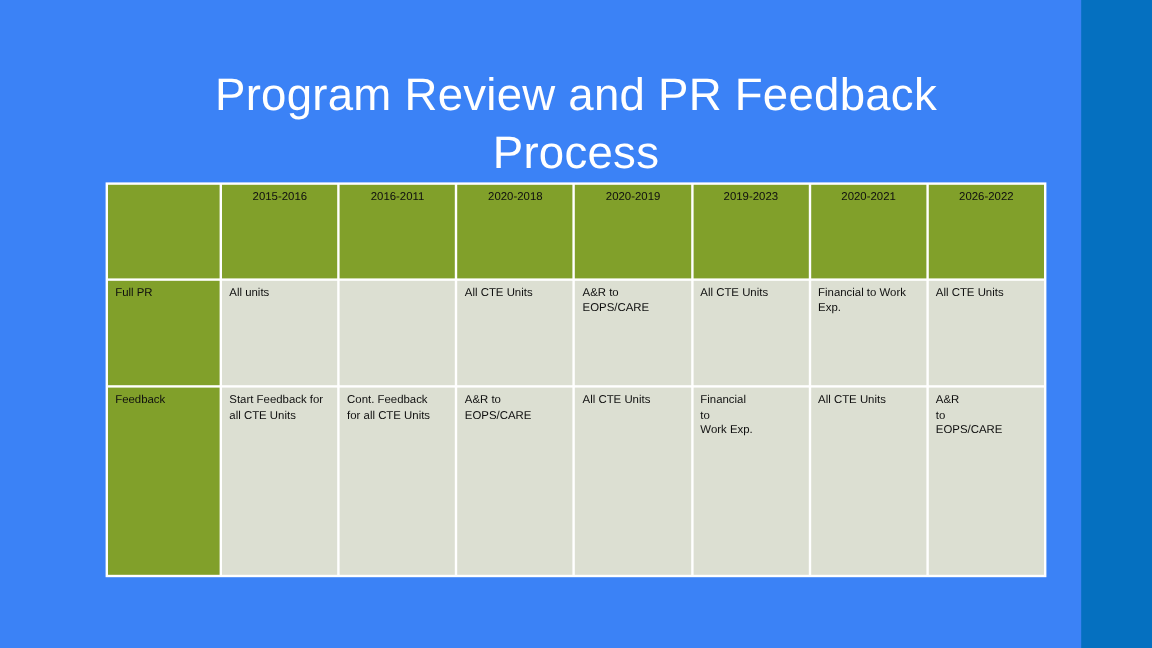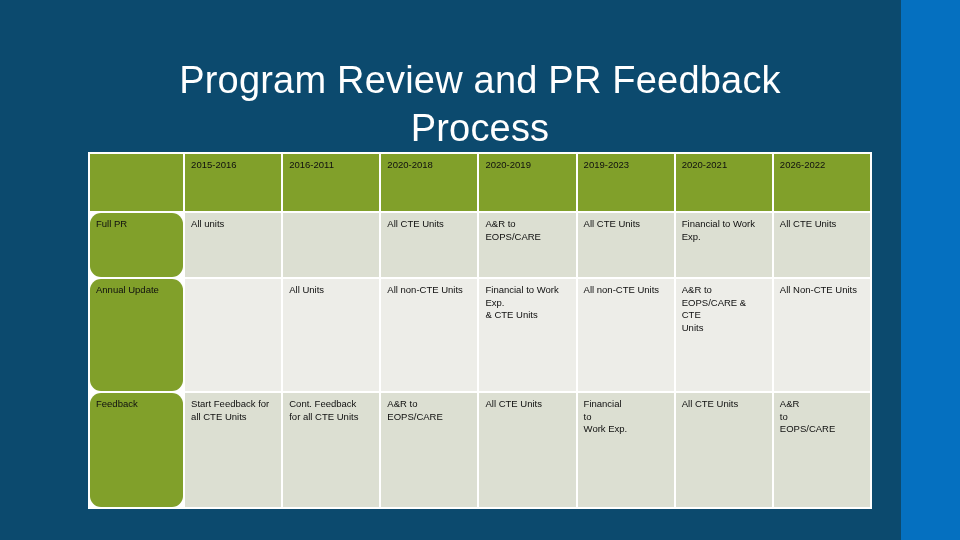--- a/index.html
+++ b/index.html
@@ -11,21 +11,21 @@
     height: 540px;
     overflow: hidden;
     background: #0570c0;
     font-family: "Liberation Sans", sans-serif;
     -webkit-font-smoothing: antialiased;
   }
   #slide {
     position: relative;
     width: 901px;
     height: 540px;
-    background: #0c4a6e;
+    background: #3b82f6;
     text-decoration: underline;
   }
   #slide-title {
     position: absolute;
     left: 80px;
     top: 56px;
     width: 800px;
     text-align: center;
     color: #ffffff;
     font-size: 38px;
@@ -55,34 +55,33 @@
     white-space: pre-line;
   }
   #matrix col.c-label { width: 93px; }
   #matrix col.c-year  { width: 96px; }
 
   
   tr.header-row td {
     background: #81a02a;
     height: 48px;
     color: #ffffff;
-    text-align: left;
+    text-align: center;
     padding-top: 4px;
     font-size: 9.5px;
   }
   tr.header-row td.corner-cell {
     background: #81a02a;
   }
   
   td.row-label {
     background: #81a02a;
     color: #ffffff;
     font-size: 9.5px;
     padding-top: 5px;
-    border-radius: 11px;
   }
   
   tr.band-a td.data-cell { background: #dcdfd2; }
   tr.band-b td.data-cell { background: #ededE8; }
 
   tr.row-full   td { height: 55px; }
   tr.row-annual td { height: 103px; }
   tr.row-feedback td { height: 105px; }
 </style>
 </head>
@@ -122,34 +121,20 @@
         <td class="data-cell"></td>
         <td class="data-cell">All CTE Units</td>
         <td class="data-cell">A&amp;R to
 EOPS/CARE</td>
         <td class="data-cell">All CTE Units</td>
         <td class="data-cell">Financial to Work
 Exp.</td>
         <td class="data-cell">All CTE Units</td>
       </tr>
 
-      <tr class="band-b row-annual">
-        <td class="row-label">Annual Update</td>
-        <td class="data-cell"></td>
-        <td class="data-cell">All Units</td>
-        <td class="data-cell">All non-CTE Units</td>
-        <td class="data-cell">Financial to Work
-Exp.
-&amp; CTE Units</td>
-        <td class="data-cell">All non-CTE Units</td>
-        <td class="data-cell">A&amp;R to
-EOPS/CARE &amp; CTE
-Units</td>
-        <td class="data-cell">All Non-CTE Units</td>
-      </tr>
 
       <tr class="band-a row-feedback">
         <td class="row-label">Feedback</td>
         <td class="data-cell">Start Feedback for
 all CTE Units</td>
         <td class="data-cell">Cont. Feedback
 for all CTE Units</td>
         <td class="data-cell">A&amp;R to
 EOPS/CARE</td>
         <td class="data-cell">All CTE Units</td>

